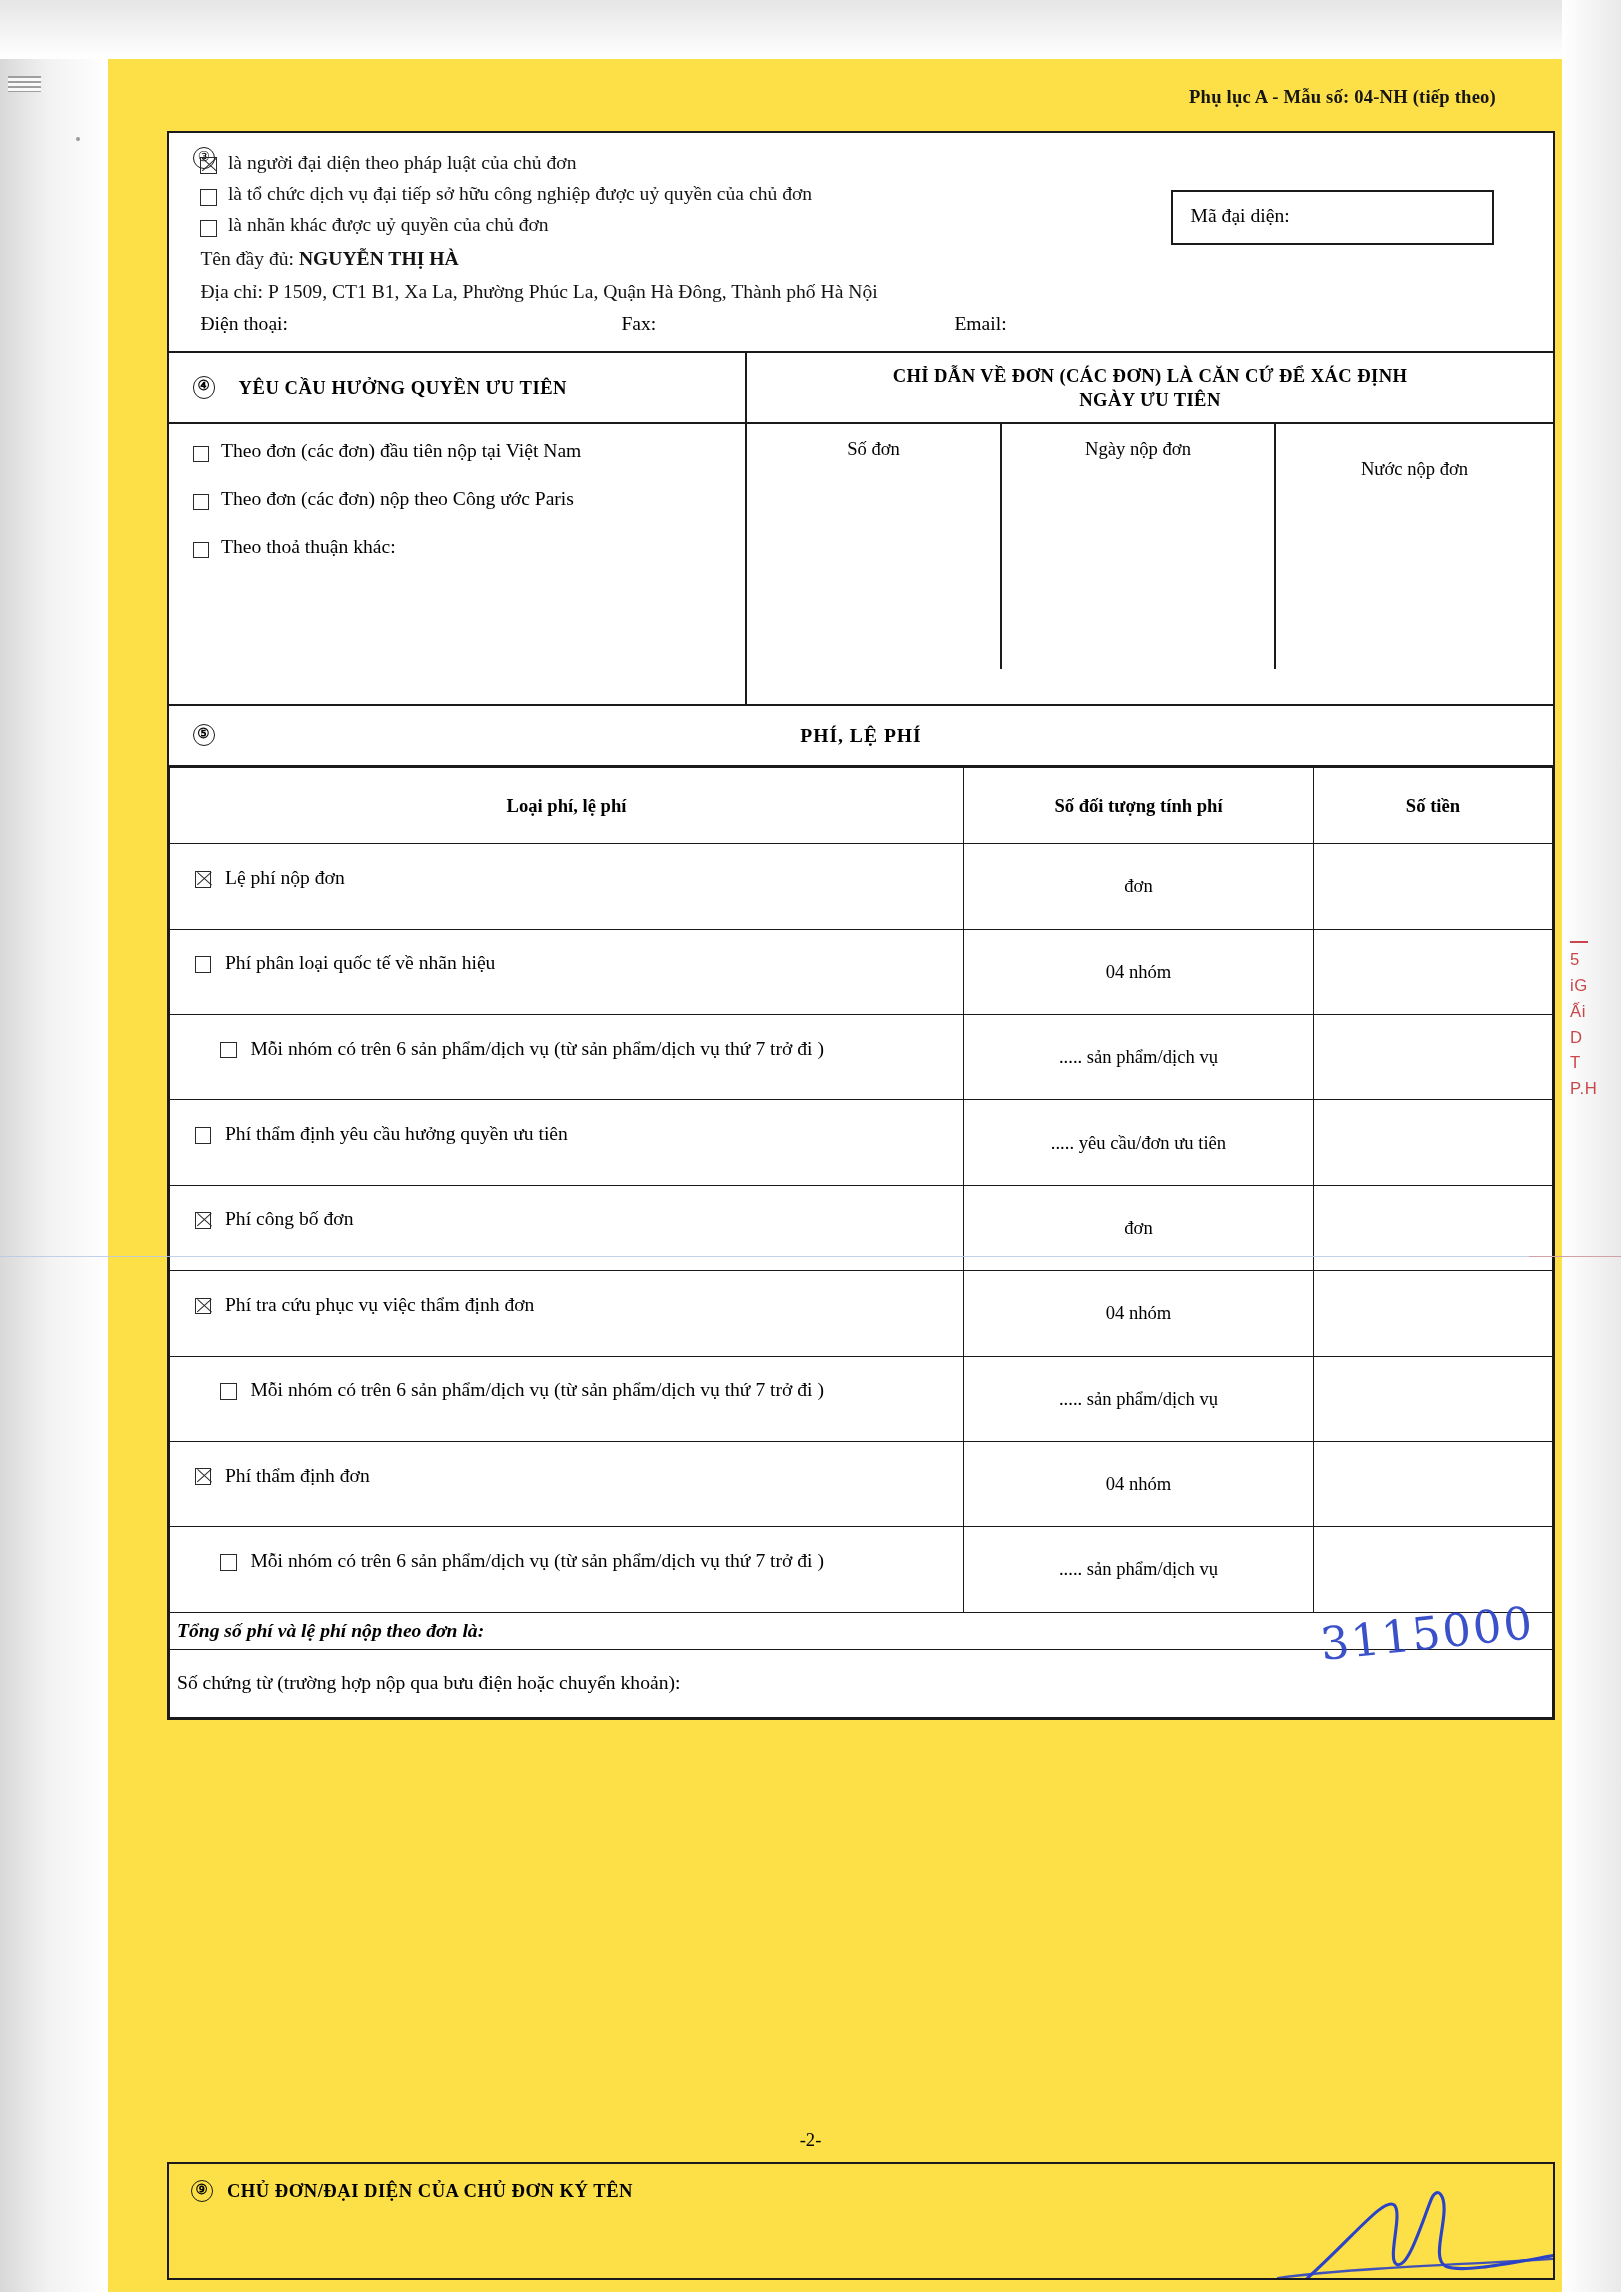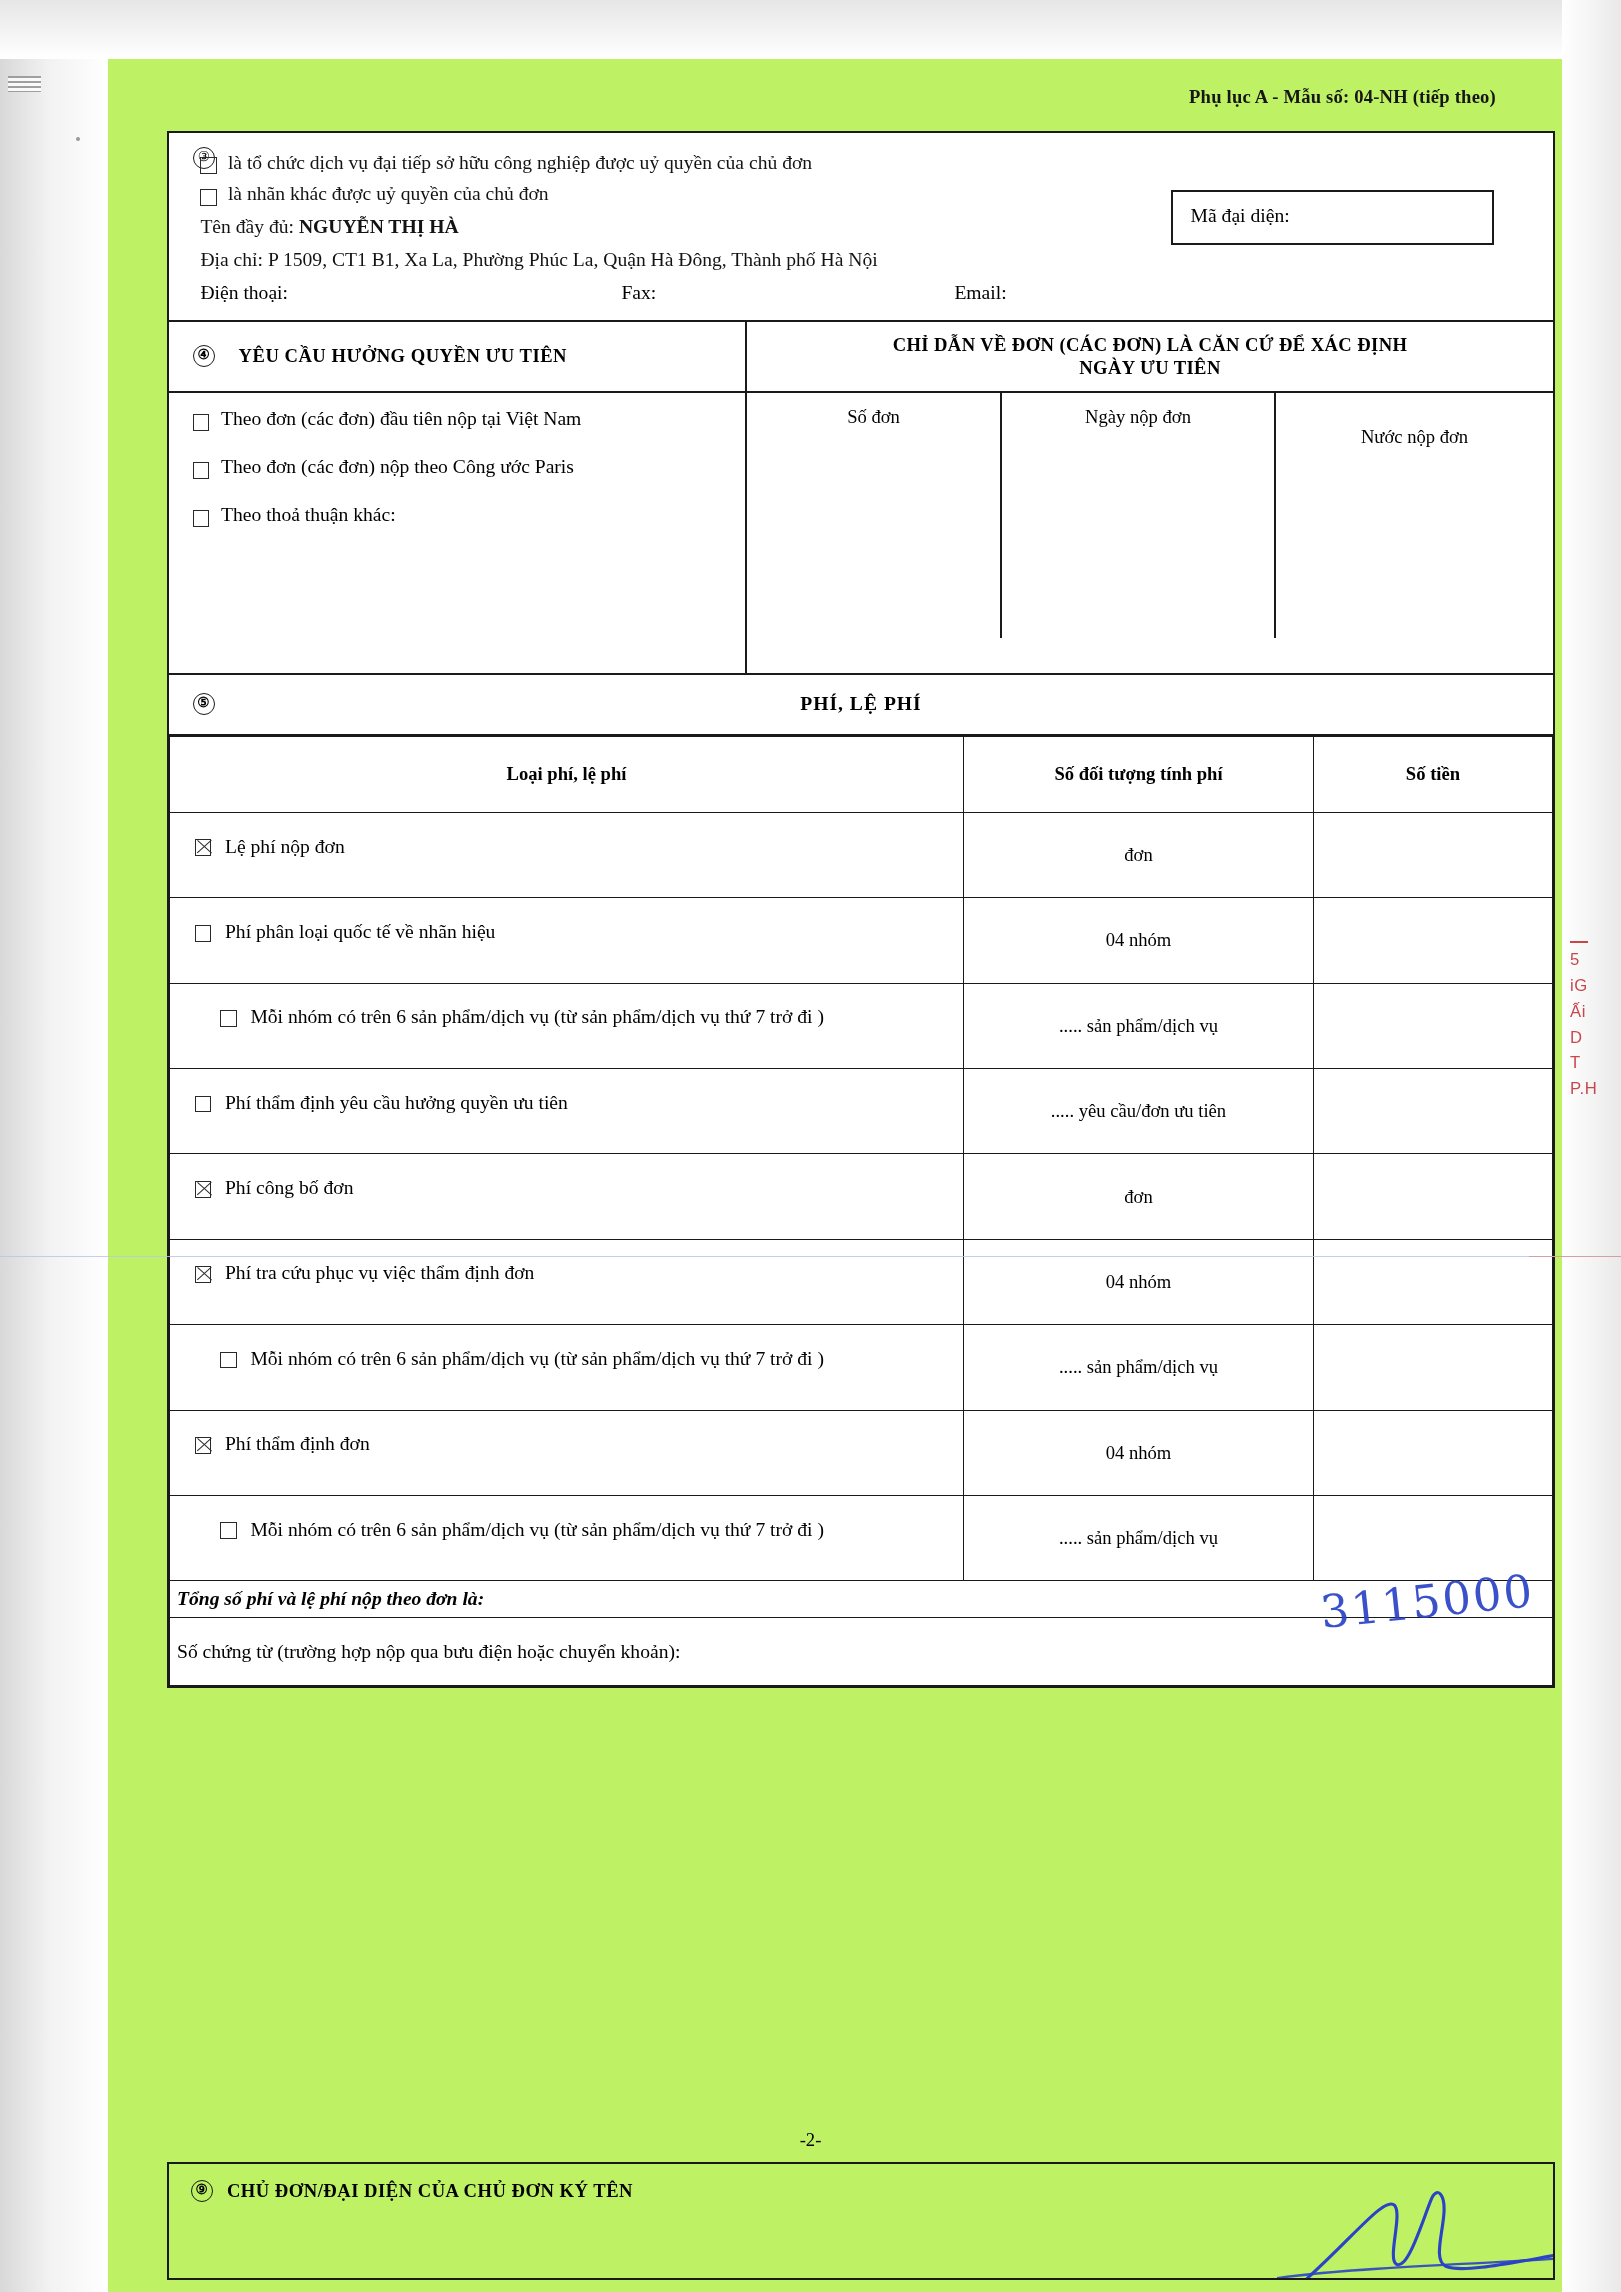--- a/index.html
+++ b/index.html
@@ -7,21 +7,21 @@
     padding: 0;
     background: #b9b9b9;
   }
   body {
     font-family: "Liberation Serif", serif;
   }
   .page {
     position: relative;
     width: 1621px;
     height: 2293px;
-    background: #bef264;
+    background: #fde047;
     overflow: hidden;
   }
   
   .scan-shade-left {
     position: absolute;
     left: 0; top: 0;
     width: 108px; height: 2293px;
     background: linear-gradient(to right, #d8d8d8 0%, #f2f2f2 45%, #ffffff 100%);
     pointer-events: none;
   }
@@ -365,20 +365,24 @@
   <div class="edge-mark"></div>
   <div class="hole-dot"></div>
 
   <div class="doc-header">Phụ lục A - Mẫu số: 04-NH (tiếp theo)</div>
 
   <div class="frame">
 
     <div class="sec s3">
       <span class="circ s3-num">③</span>
 
+      <div class="optline">
+        <span class="bx checked"></span>
+        <span>là người đại diện theo pháp luật của chủ đơn</span>
+      </div>
       <div class="optline">
         <span class="bx"></span>
         <span>là tổ chức dịch vụ đại tiếp sở hữu công nghiệp được uỷ quyền của chủ đơn</span>
       </div>
       <div class="optline">
         <span class="bx"></span>
         <span>là nhãn khác được uỷ quyền của chủ đơn</span>
       </div>
 
       <div class="ma-box">

